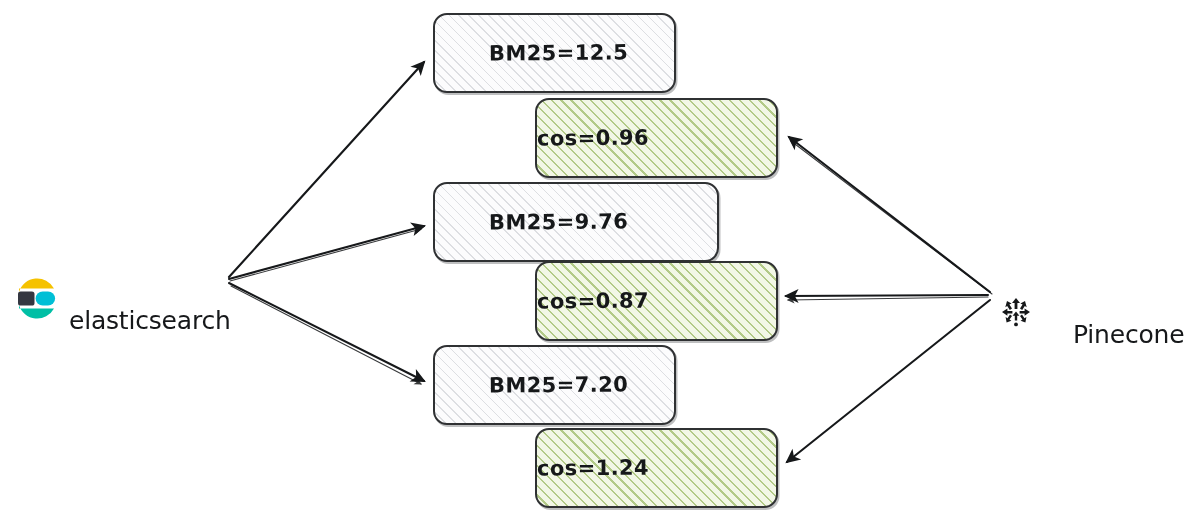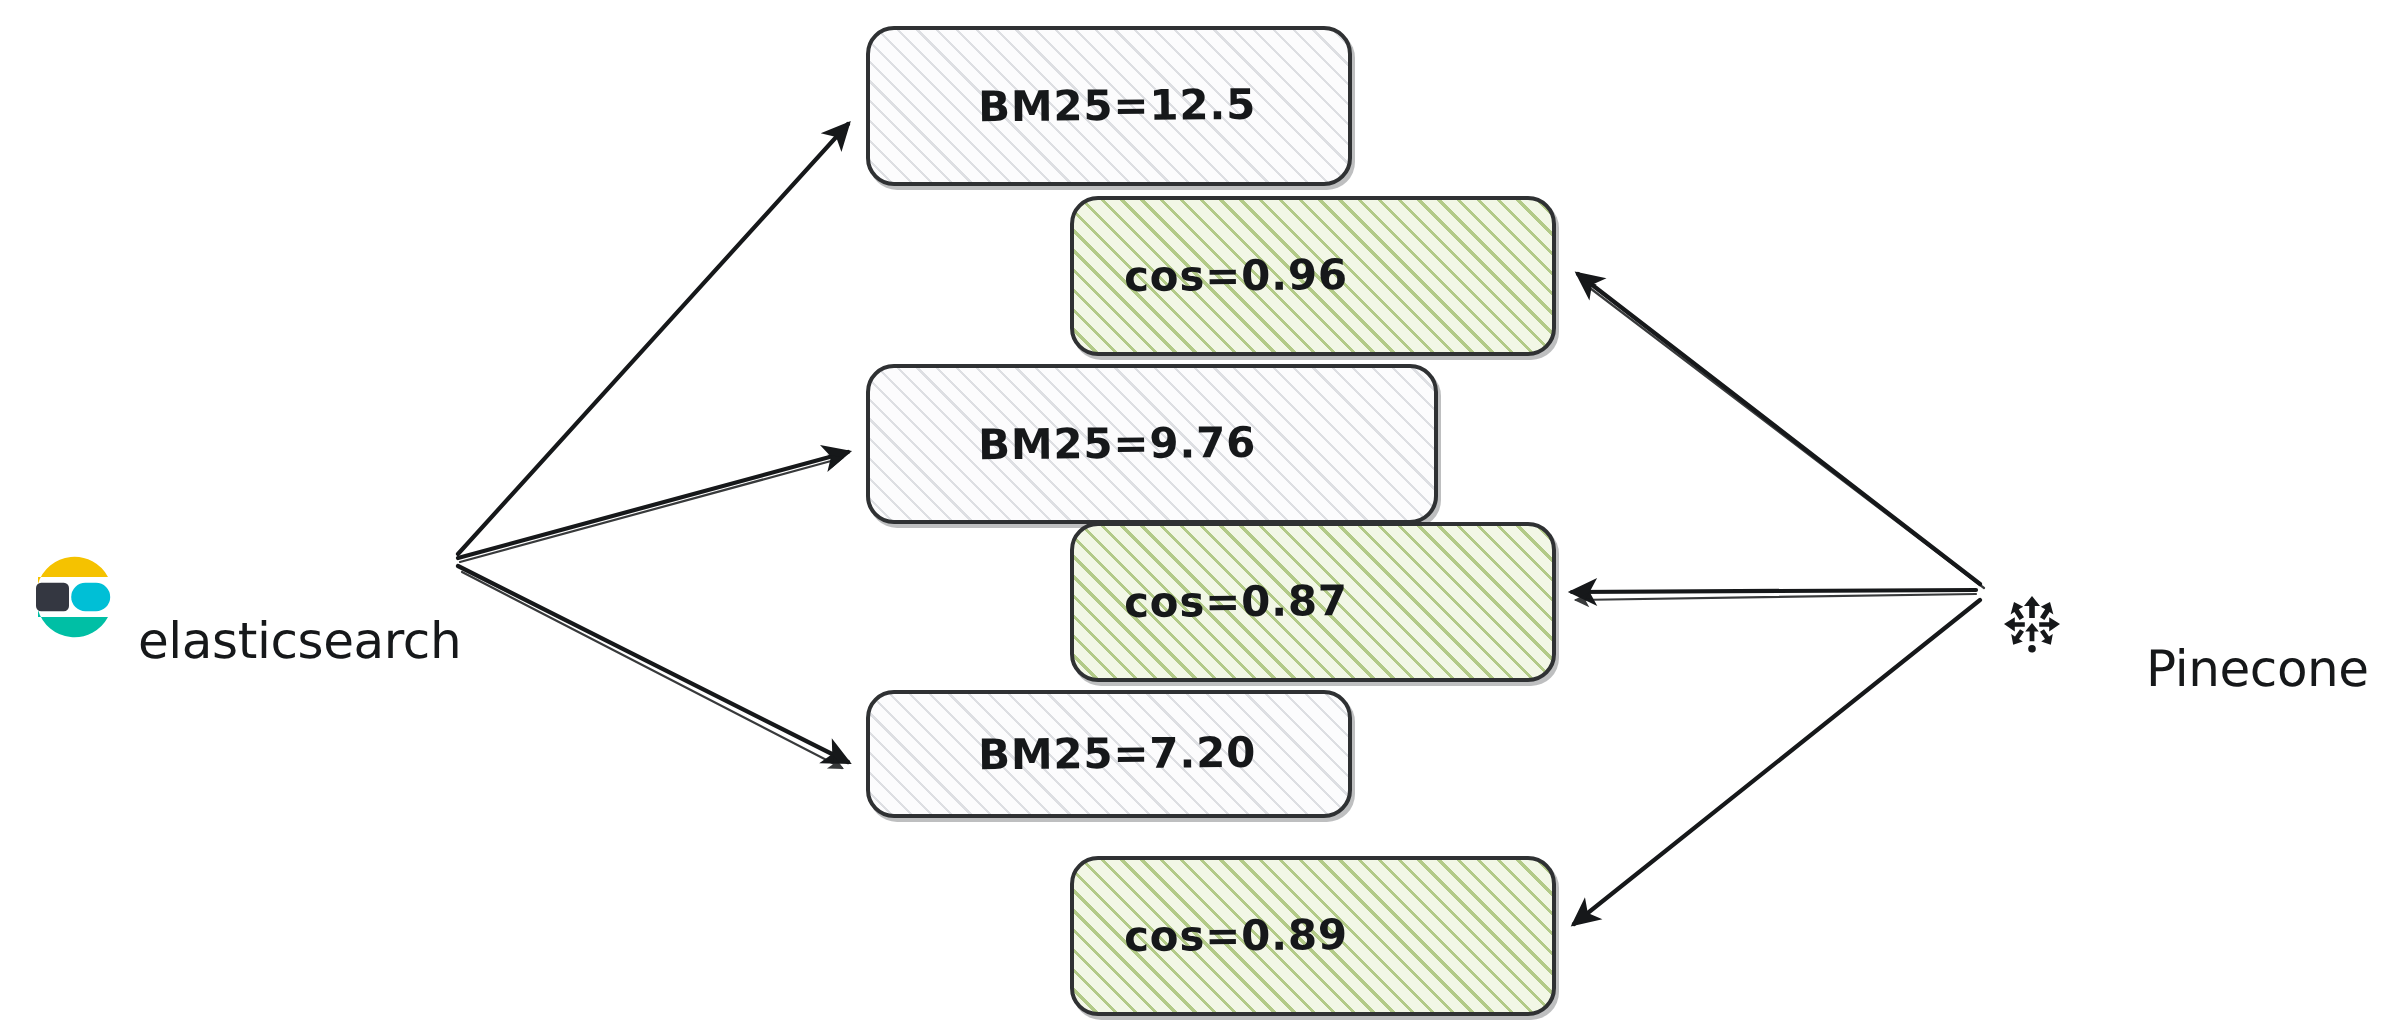--- a/index.html
+++ b/index.html
@@ -60,21 +60,21 @@
   .node.cos {
     border: 2.4px solid #2f3133;
     background-color: #f2f7e6;
     background-image: repeating-linear-gradient(
         45deg,
         rgba(126,165,58,0.55) 0px,
         rgba(126,165,58,0.55) 1.5px,
         rgba(255,255,255,0) 1.5px,
         rgba(255,255,255,0) 7px);
     box-shadow: 1.5px 2px 0 rgba(40,42,46,0.30);
-    justify-content: center;
+    justify-content: flex-start;
     padding-right: 78px;
   }
 
   
   .logo {
     position: absolute;
     display: flex;
     align-items: center;
     gap: 9px;
   }
@@ -117,34 +117,34 @@
 </svg>
 
 <div class="node bm25" style="left:433px; top:13px; width:243px; height:80px;">
   <span class="node-label">BM25=12.5</span>
 </div>
 
 <div class="node bm25" style="left:433px; top:182px; width:286px; height:80px;">
   <span class="node-label">BM25=9.76</span>
 </div>
 
-<div class="node bm25" style="left:433px; top:345px; width:243px; height:64px;">
+<div class="node bm25" style="left:433px; top:345px; width:243px; height:80px;">
   <span class="node-label">BM25=7.20</span>
 </div>
 
 <div class="node cos" style="left:535px; top:98px; width:243px; height:80px;">
   <span class="node-label">cos=0.96</span>
 </div>
 
 <div class="node cos" style="left:535px; top:261px; width:243px; height:80px;">
   <span class="node-label">cos=0.87</span>
 </div>
 
 <div class="node cos" style="left:535px; top:428px; width:243px; height:80px;">
-  <span class="node-label">cos=0.89</span>
+  <span class="node-label">cos=1.24</span>
 </div>
 
 <div class="logo" style="left:14px; top:258px;">
   <svg class="logo-mark" width="46" height="46" viewBox="0 0 46 46" xmlns="http://www.w3.org/2000/svg">
     <path d="M 5 18 A 19 19 0 0 1 40 14.5 L 5 14.5 Z" fill="#f5c200"></path>
     <path d="M 5 31 A 19 19 0 0 0 40 34.5 L 5 34.5 Z" fill="#00bfa5"></path>
     <rect x="4" y="17.4" width="16.5" height="14.2" rx="2.6" fill="#343741"></rect>
     <rect x="21.6" y="17.4" width="19.5" height="14.2" rx="7.1" fill="#00bfd6"></rect>
   </svg>
   <span class="logo-text">elasticsearch</span>

